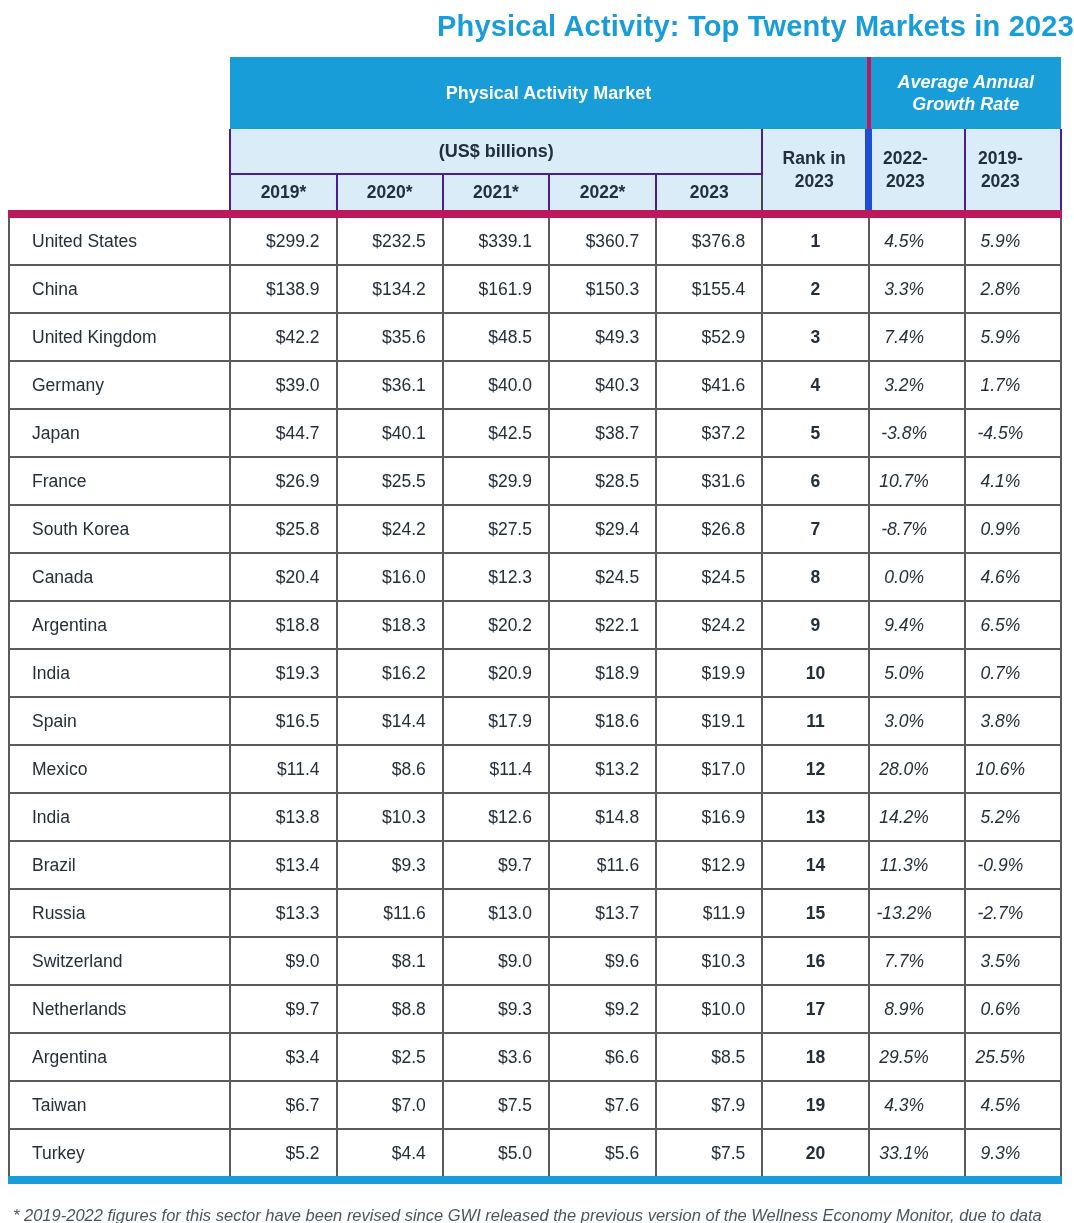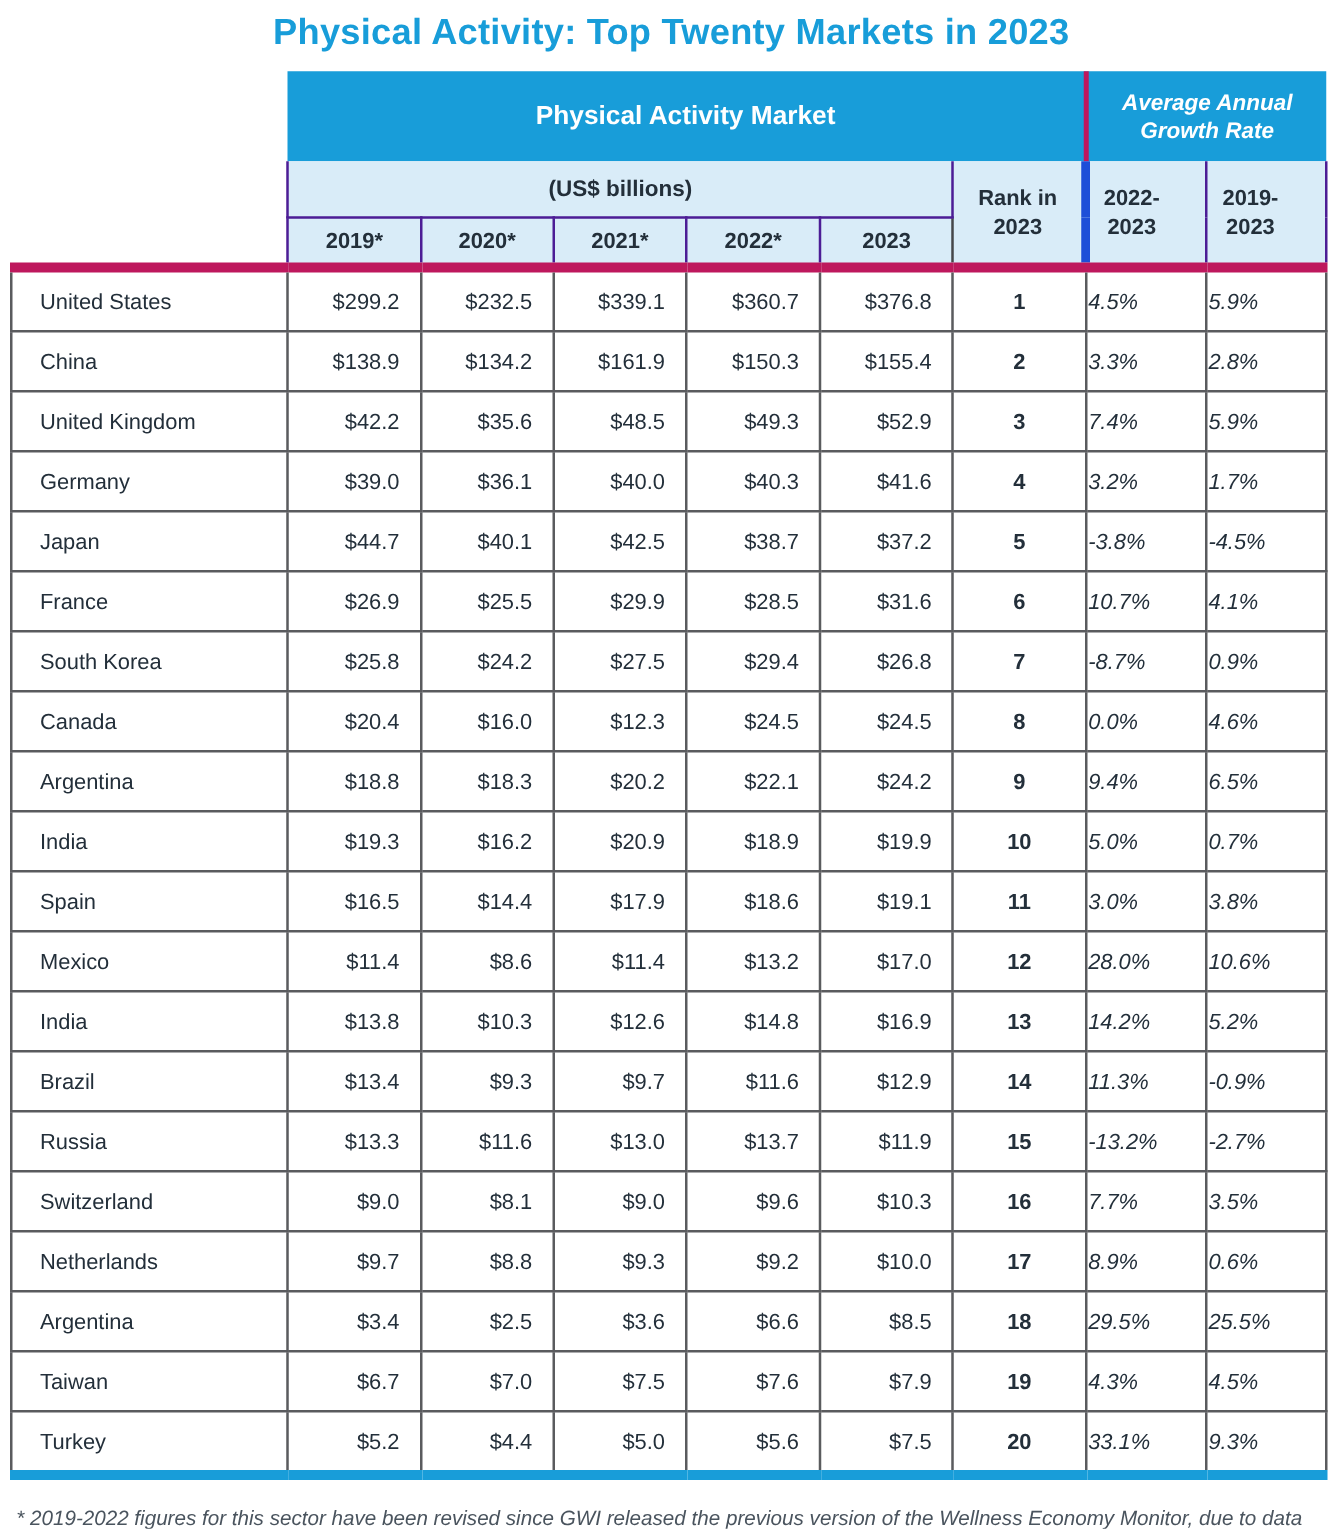--- a/index.html
+++ b/index.html
@@ -12,21 +12,21 @@
     font-family: "Liberation Sans", "DejaVu Sans", sans-serif;
     color: #232f3a;
   }
   .page {
     width: 1074px;
     height: 1223px;
     position: relative;
   }
   .page-title {
     padding-top: 10px;
-    text-align: center;
+    text-align: right;
     font-size: 29px;
     font-weight: bold;
     color: #189dd9;
     letter-spacing: 0.2px;
   }
   table.market-table {
     border-collapse: collapse;
     table-layout: fixed;
     margin: 14px 0 0 8px;
     width: 1054px;
@@ -34,21 +34,21 @@
   
   td.corner {
     border: none;
     background: #ffffff;
   }
   td.band {
     background: #189dd9;
     border: none;
     color: #ffffff;
     font-weight: bold;
-    font-size: 21px;
+    font-size: 18px;
     text-align: center;
     height: 70px;
   }
   td.band-growth {
     border-left: 4px solid #be185d;
     font-size: 18px;
     line-height: 1.25;
     font-style: italic;
   }
   
@@ -100,21 +100,21 @@
     padding-right: 16px;
   }
   td.val-2022 { font-size: 20.5px; }
   td.rank {
     text-align: center;
     font-weight: bold;
     border-right: 3px solid #3e3f42;
   }
   td.growth {
     font-style: italic;
-    text-align: left;
+    text-align: center;
   }
   td.g1 { padding-right: 26px; }
   td.g2 { padding-right: 26px; }
   
   .footnotes {
     margin: 20px 0 0 13px;
     width: 1044px;
     font-style: italic;
     font-size: 16.5px;
     line-height: 1.45;

